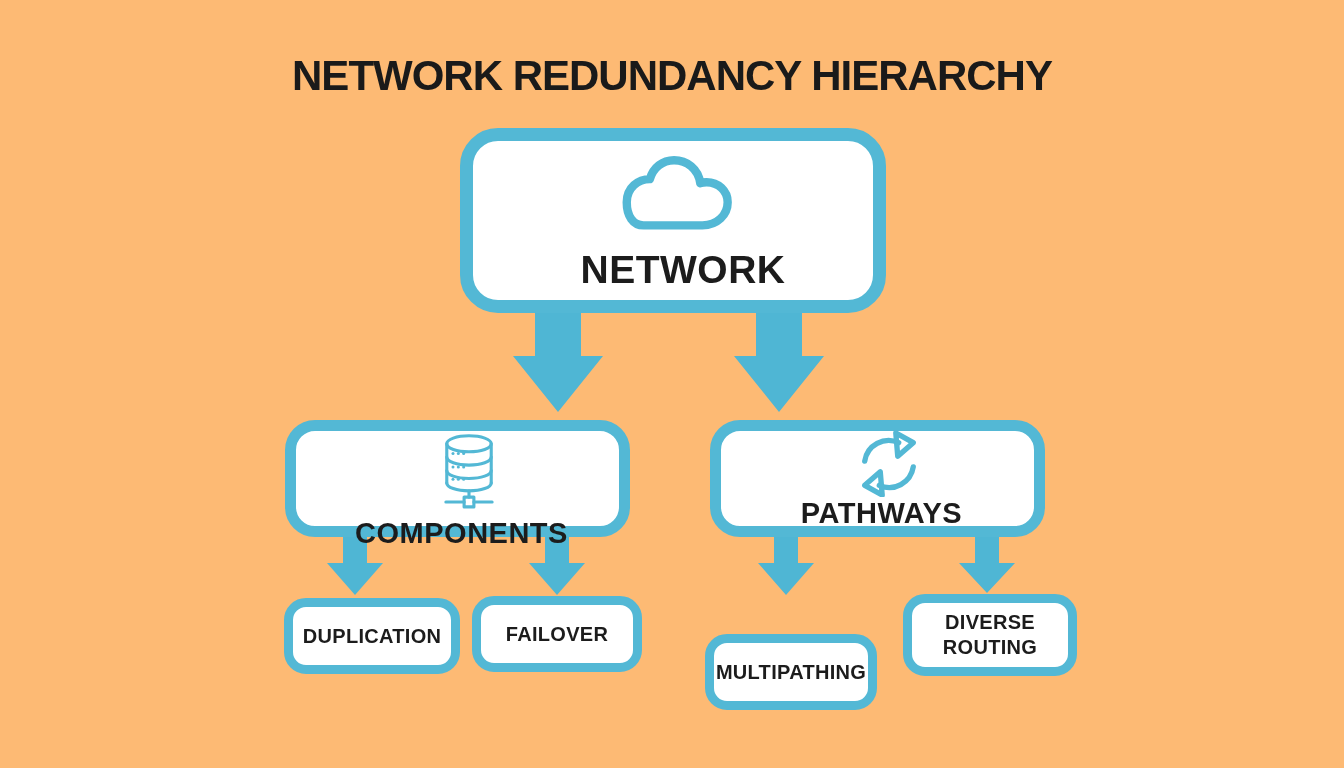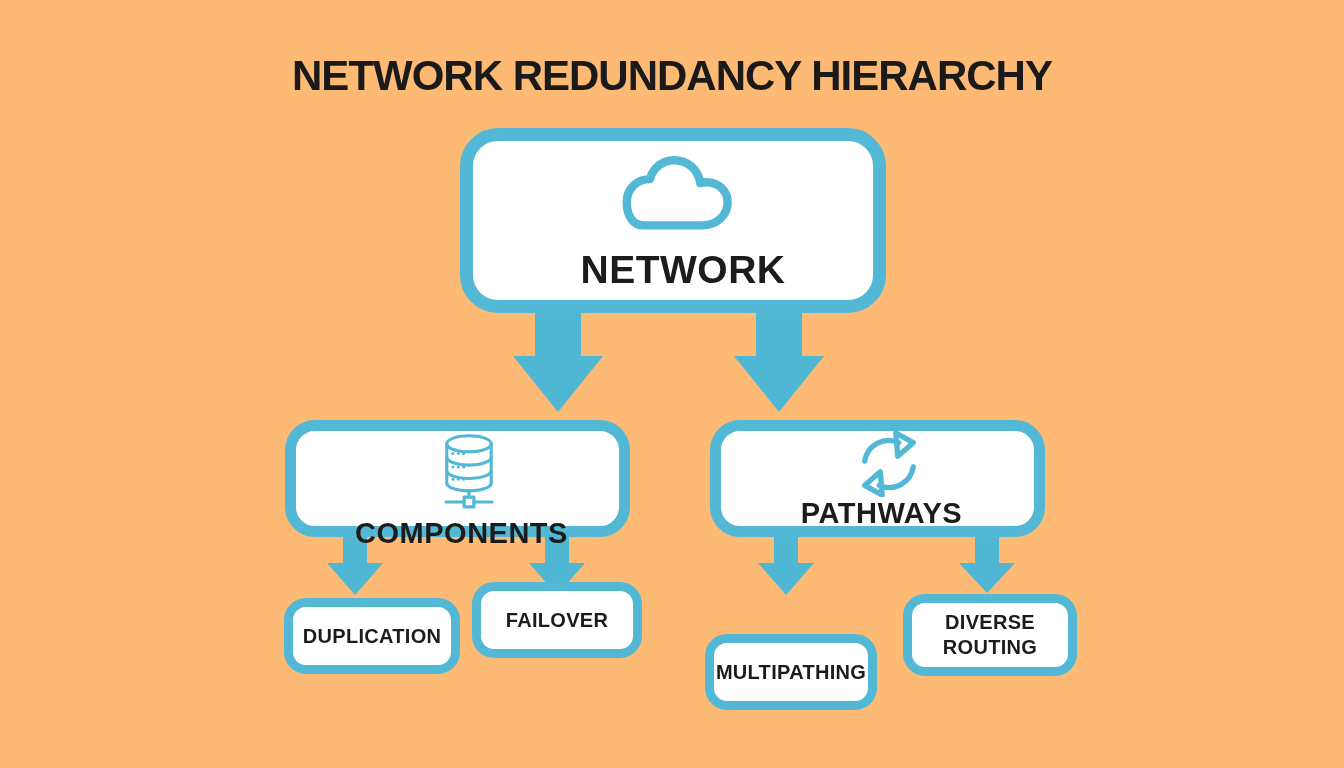--- a/index.html
+++ b/index.html
@@ -73,21 +73,21 @@
     border-width: 9px;
     border-radius: 22px;
     font-size: 20px;
     font-weight: bold;
     letter-spacing: 0.3px;
     text-align: center;
     line-height: 1.25;
     padding: 0 10px;
   }
   .node-duplication     { left: 284px; top: 598px; width: 176px; height: 76px; }
-  .node-failover        { left: 472px; top: 582px; width: 170px; height: 76px; }
+  .node-failover        { left: 472px; top: 596px; width: 170px; height: 76px; }
   .node-multipathing    { left: 705px; top: 598px; width: 172px; height: 76px; margin-top: 36px; }
   .node-diverse-routing { left: 903px; top: 594px; width: 174px; height: 82px; }
 
   .node-icon { flex: 0 0 auto; display: block; }
   .icon-stroke {
     fill: none;
     stroke: #53b8d5;
     stroke-linecap: round;
     stroke-linejoin: round;
   }

